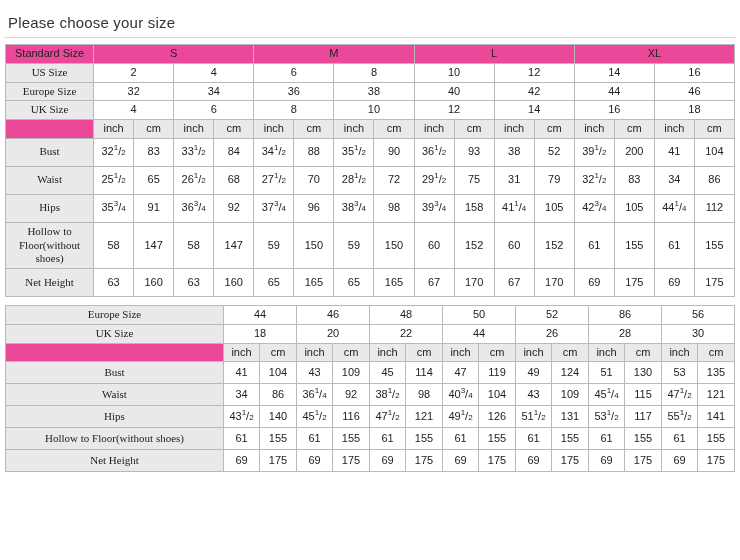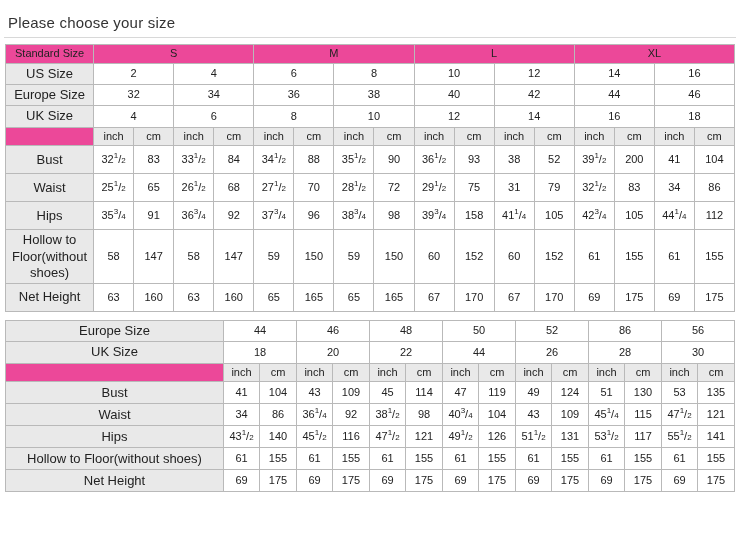--- a/index.html
+++ b/index.html
@@ -55,21 +55,22 @@
     font-size: 11px;
     color: #222222;
     padding: 2px 1px;
     line-height: 1.25;
   }
   .hdr {
     background: #ec4899;
   }
   .rowlabel {
     background: #e9e9e9;
-    font-size: 13px;
+    font-size: 11px;
+    font-family: Liberation Serif, serif;
   }
   .unit {
     background: #e9e9e9;
     font-size: 11px;
   }
   .r-h18 { height: 18px; }
   .r-h22 { height: 22px; }
   .r-h28 { height: 28px; }
   .r-h44 { height: 44px; }
   sup {

